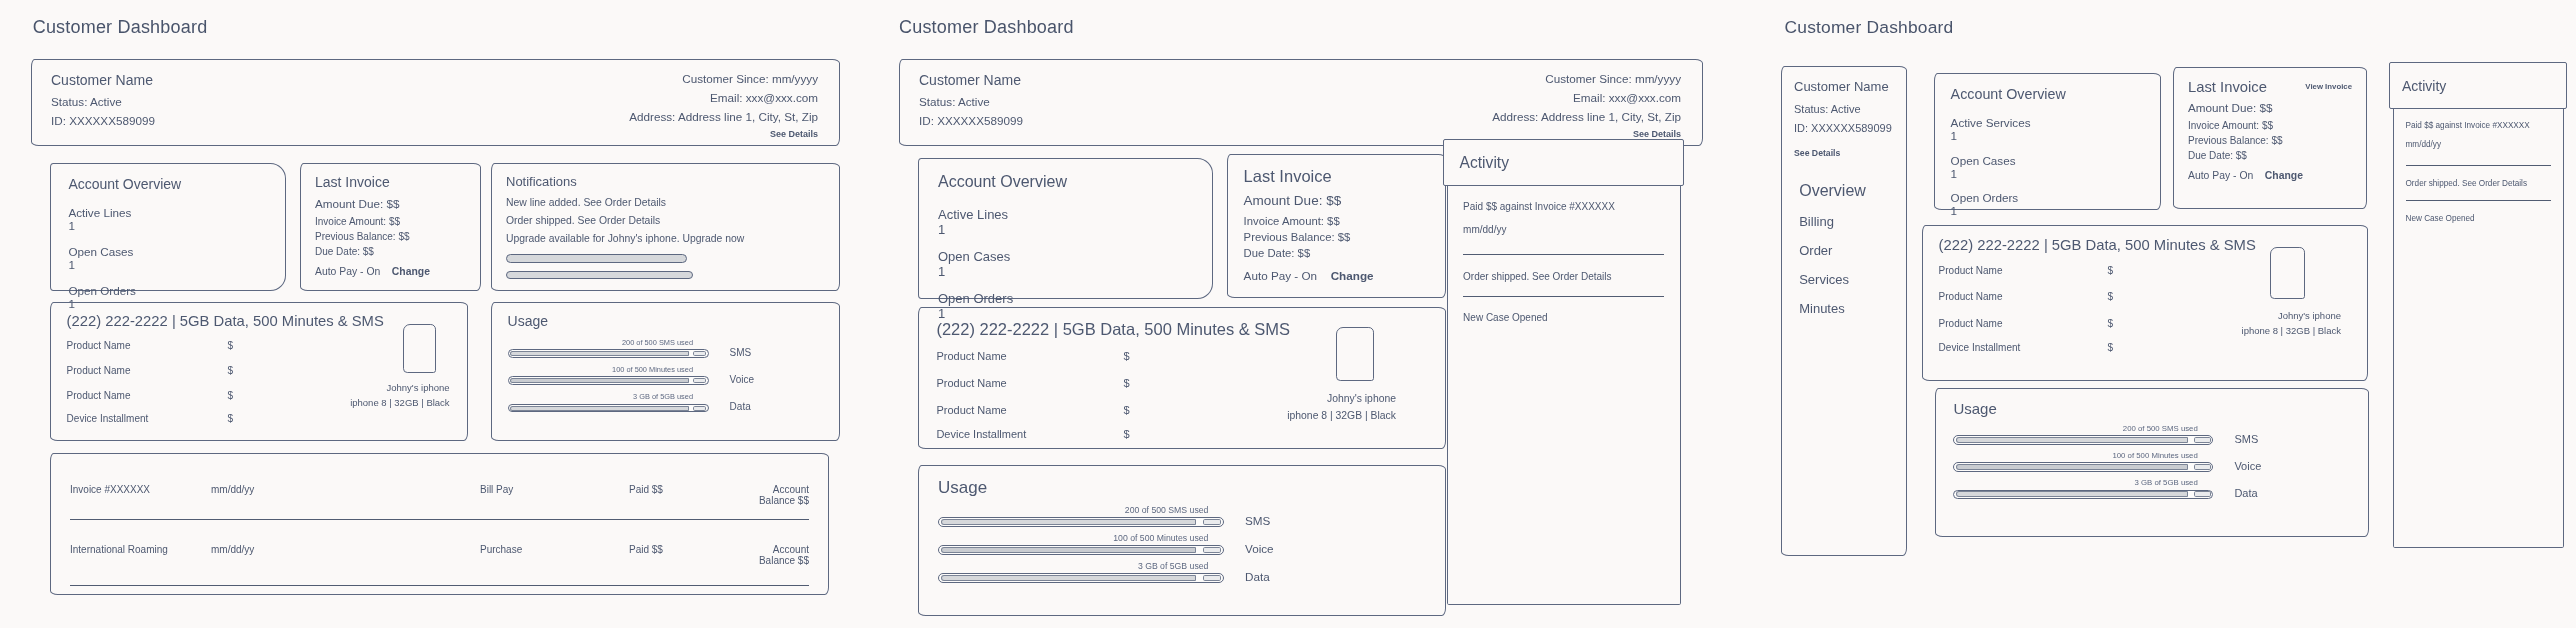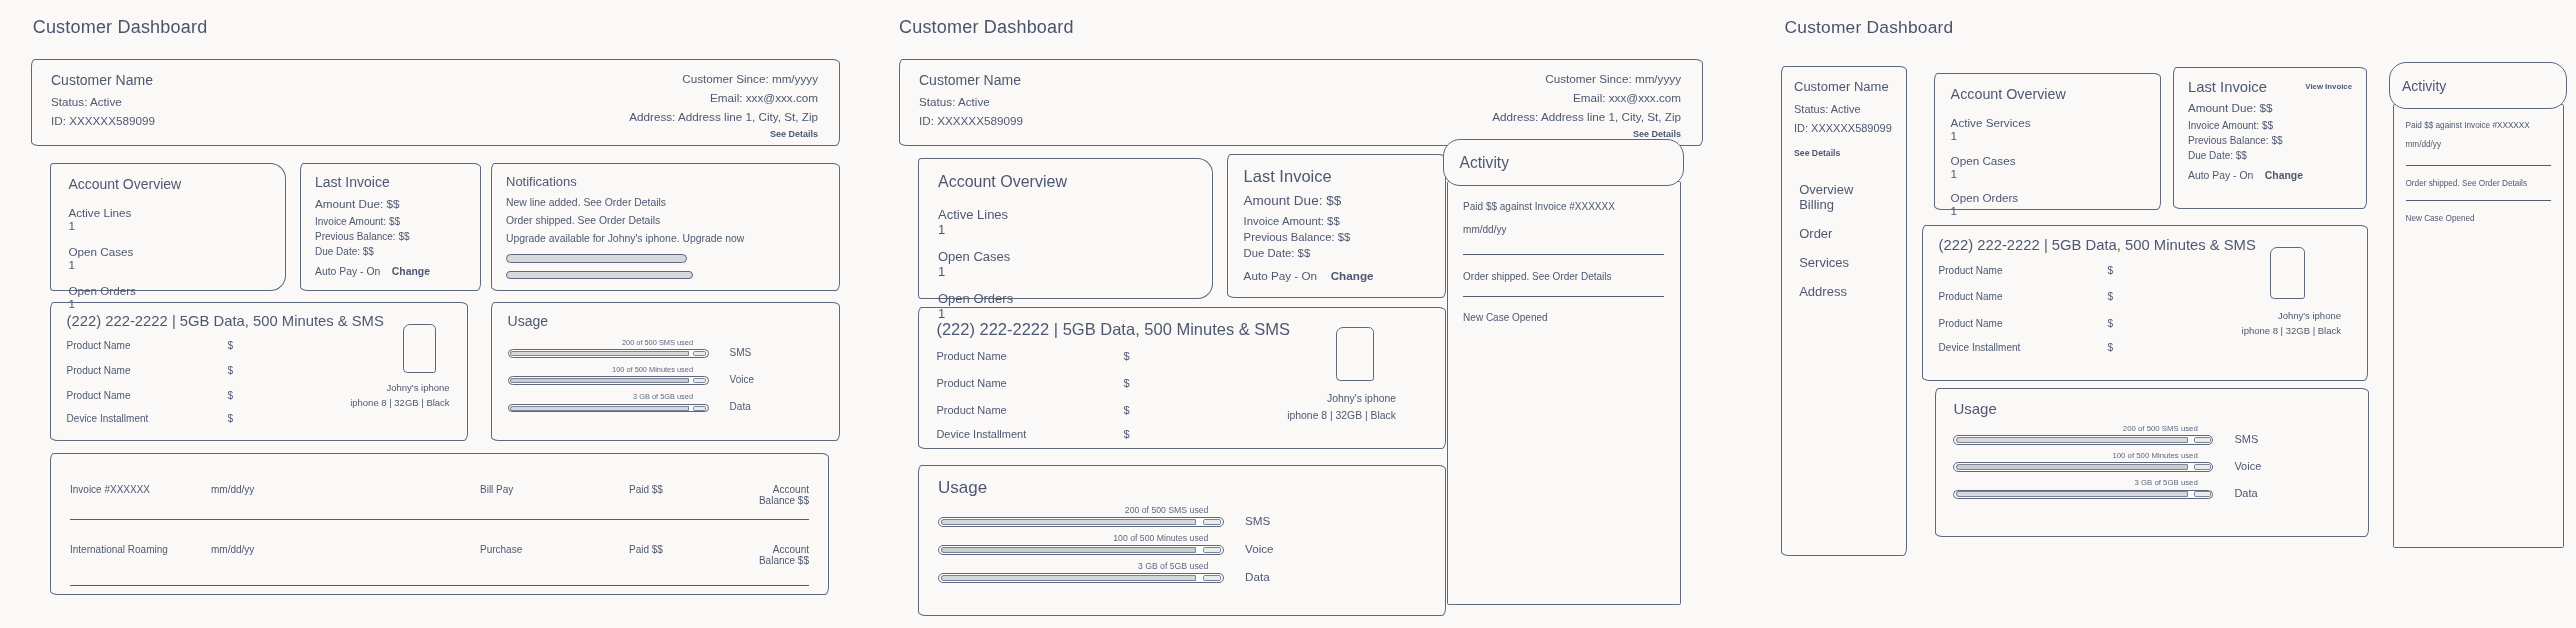--- a/index.html
+++ b/index.html
@@ -33,21 +33,21 @@
   .phbar { height:8.7px; border:1.3px solid #5d6880; border-radius:5.2px; background:#d6d8db; }
   
   .prow { display:flex; }
   .dev-icon { position:absolute; border:1.3px solid #5d6880; border-radius:7px 5.2px 2.6px 4.3px; }
   .dev-txt  { position:absolute; text-align:right; line-height:1.55; }
   
   .rt-row { display:grid; grid-template-columns:141px 269px 149px 122px 1fr; }
   .rt-row span:last-child { text-align:right; }
   .divline { border-top:1.3px solid #515c72; }
   
-  .act-head { position:relative; z-index:2; border:1.3px solid #5d6880; border-radius:17px; background:#fbf9f8; }
+  .act-head { position:relative; z-index:2; border:1.3px solid #5d6880; border-radius:2px; background:#fbf9f8; }
   .act-body { border:1.3px solid #5d6880; border-radius:1.7px; }
   
   .nav-item { cursor:pointer; }
 </style>
 </head>
 <body>
 
 <div class="canvas">
 
   <div class="panel" style="left:31px; width:809px; height:599px;">
@@ -308,25 +308,25 @@
 
   <div class="panel" style="left:1781px; width:786px; height:608px;">
     <div class="ptitle" style="left:3.5px; top:0; font-size:17.4px;">Customer Dashboard</div>
 
     <div class="wbox" style="left:0; top:49px; width:126px; height:490px; padding:11.3px 12px;">
       <div style="font-size:13px;">Customer Name</div>
       <div style="font-size:11px; margin-top:9.5px;">Status: Active</div>
       <div style="font-size:11px; margin-top:7px;">ID: XXXXXX589099</div>
       <div class="link" style="font-size:8.7px; margin-top:14px;">See Details</div>
       <div style="margin-top:24px; padding-left:5.2px;">
-        <div class="nav-item" style="font-size:13px; margin-bottom:0;">Overview</div>
+        <div class="nav-item" style="font-size:16px; margin-bottom:14px;">Overview</div>
         <div class="nav-item" style="font-size:13px; margin-bottom:14px;">Billing</div>
         <div class="nav-item" style="font-size:13px; margin-bottom:14px;">Order</div>
         <div class="nav-item" style="font-size:13px; margin-bottom:14px;">Services</div>
-        <div class="nav-item" style="font-size:13px;">Address</div>
+        <div class="nav-item" style="font-size:13px;">Minutes</div>
       </div>
     </div>
 
     <div class="wbox" style="left:153px; top:56px; width:227px; height:137px; padding:12px 15.6px;">
       <div style="font-size:14.3px;">Account Overview</div>
       <div class="kv" style="font-size:11.7px; margin-top:14px;">
         <span>Active Services</span>
         <span>1</span>
       </div>
       <div class="kv" style="font-size:11.7px; margin-top:11.3px;">

